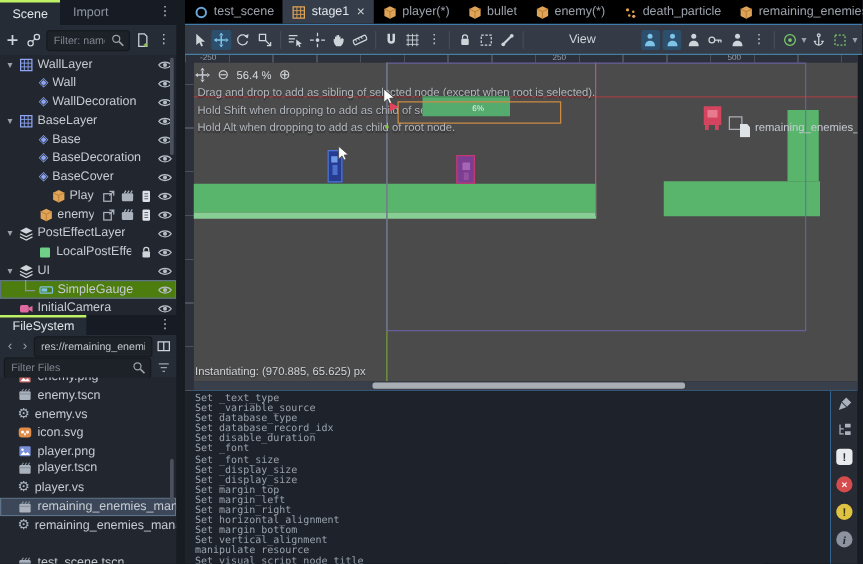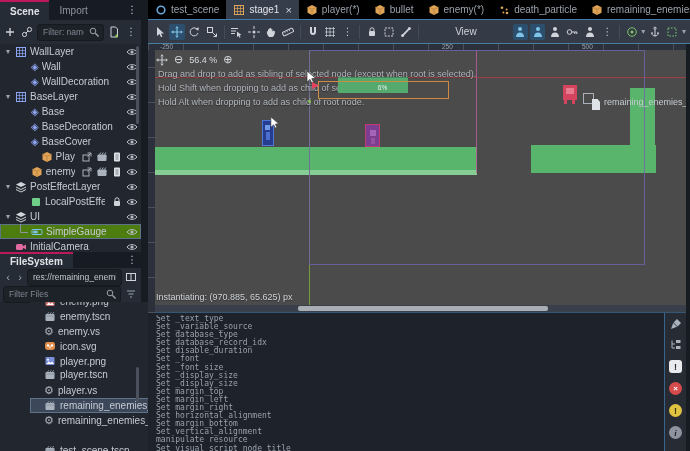--- a/index.html
+++ b/index.html
@@ -8,21 +8,21 @@
        -webkit-font-smoothing:antialiased;}
   .abs{position:absolute;}
   .ic{display:inline-block;vertical-align:middle;flex:0 0 auto;}
   .glyph{display:inline-block;line-height:1;color:#c6cbd3;}
   .spacer{flex:1;}
 
   
   #left-dock{left:0;top:0;width:141px;height:451px;background:#22272f;}
   .dock-tabbar{background:#171c24;display:flex;align-items:stretch;}
   .dock-tab{padding:0 10px;display:flex;align-items:center;color:#8d949f;background:#171c24;}
-  .dock-tab.active{background:#262c35;color:#e0e4e9;border-top:2px solid #be185d;font-weight:bold;}
+  .dock-tab.active{background:#262c35;color:#e0e4e9;border-top:2px solid #bef264;}
   .tab-dots{margin-left:auto;display:flex;align-items:center;padding:0 4px;color:#9aa1ab;}
 
   #scene-panel{left:0;top:0;width:141px;height:252px;}
   #scene-tabbar{left:0;top:0;width:141px;height:20px;}
   #scene-toolbar{left:0;top:20px;width:141px;height:24px;background:#262c35;display:flex;align-items:center;gap:3px;padding:0 3px;box-sizing:border-box;}
   .tool-btn{width:14px;height:14px;display:flex;align-items:center;justify-content:center;border-radius:2px;}
   .mini-input{background:#1d2229;border:1px solid #161a20;border-radius:3px;height:15px;display:flex;align-items:center;padding:0 3px;gap:2px;}
   .mini-input input{background:transparent;border:0;outline:0;color:#c3c8cf;font-size:8.5px;width:100%;
        font-family:"Liberation Sans",sans-serif;}
   .mini-input input::placeholder{color:#7e8690;}
@@ -32,21 +32,21 @@
   .tree-row.selected{background:#4d7c0f;box-shadow:inset 0 0 0 1px #5e7388;}
   .chev{color:#9aa1ab;font-size:8px;width:8px;text-align:center;}
   .connector{width:7px;height:8px;border-left:1px solid #8b94a1;border-bottom:1px solid #8b94a1;margin-top:-7px;}
   .vscroll{position:absolute;width:3px;border-radius:2px;background:#4a515c;}
 
   #fs-panel{left:0;top:252px;width:141px;height:199px;}
   #fs-tabbar{left:0;top:0;width:141px;height:16px;}
   #fs-nav{left:0;top:16px;width:141px;height:18px;background:#262c35;display:flex;align-items:center;gap:2px;padding:0 3px;box-sizing:border-box;}
   .nav-arrow{color:#9aa1ab;font-size:11px;width:10px;text-align:center;}
   #fs-filter{left:0;top:34px;width:141px;height:16px;background:#262c35;display:flex;align-items:center;gap:3px;padding:0 3px;box-sizing:border-box;}
-  #file-list{left:0;top:50px;width:141px;height:149px;background:#22272f;overflow:hidden;position:absolute;margin-left:30px;}
+  #file-list{left:0;top:50px;width:141px;height:149px;background:#22272f;overflow:hidden;position:absolute;}
   .file-row{height:15px;display:flex;align-items:center;gap:4px;padding-left:14px;color:#c6cbd3;position:absolute;width:141px;box-sizing:border-box;}
   .file-row .lbl{white-space:nowrap;overflow:hidden;}
   .file-row.selected{background:#3c4859;box-shadow:inset 0 0 0 1px #5e7388;}
 
   
   #main{left:148px;top:0;width:542px;height:451px;}
   #scene-tabs{left:0;top:0;width:542px;height:20px;background:#000000;display:flex;align-items:stretch;border-bottom:1px solid #3f7cab;box-sizing:border-box;}
   .scene-tab{display:flex;align-items:center;gap:4px;padding:0 7px;color:#9ba2ac;white-space:nowrap;}
   .scene-tab.active{background:#363d4a;color:#e2e5ea;}
   .tab-close{color:#cfd4da;font-size:11px;margin-left:2px;}

